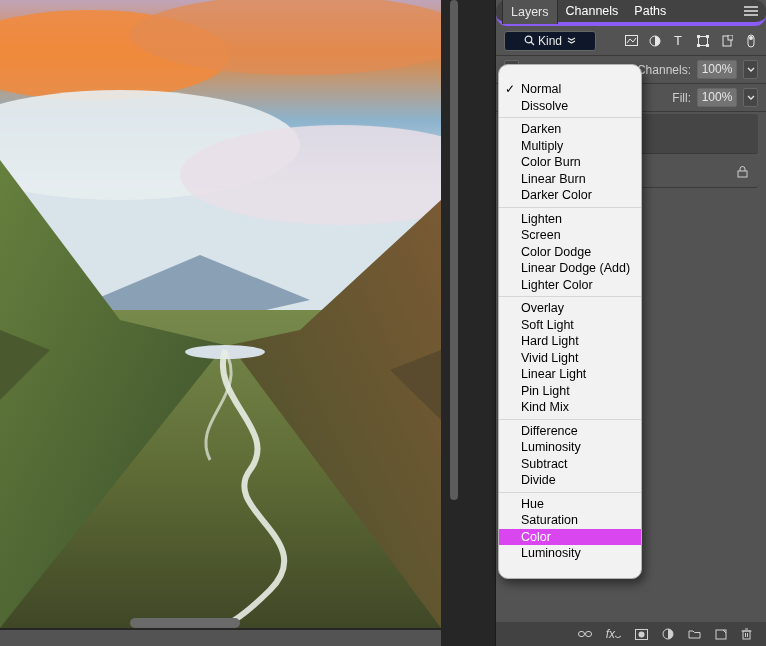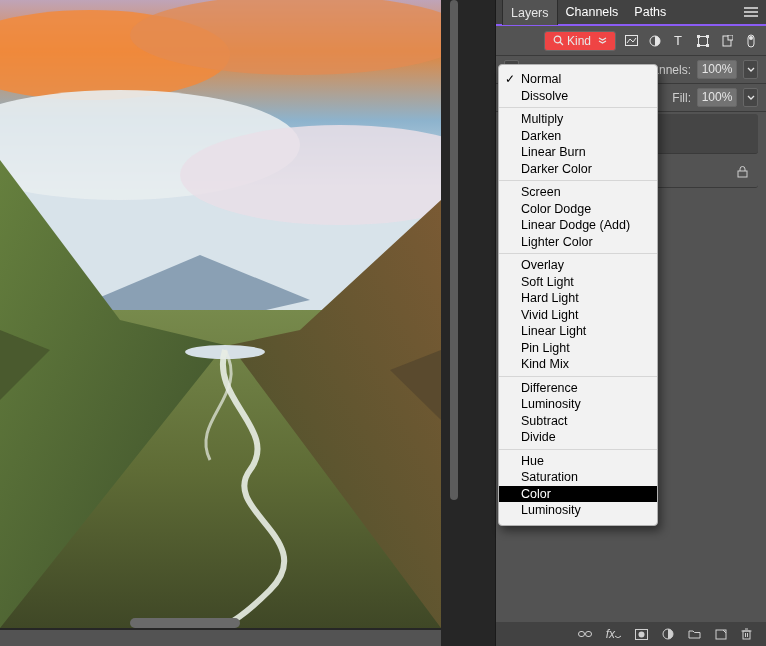--- a/index.html
+++ b/index.html
@@ -3,48 +3,48 @@
 <meta charset="utf-8">
 <style>
   * { box-sizing: border-box; margin: 0; padding: 0; font-family: -apple-system, "Helvetica Neue", Arial, sans-serif; }
   body { width: 766px; height: 646px; background: #535353; overflow: hidden; position: relative; font-size: 12px; color: #ccc; }
   .canvas-area { position: absolute; left: 0; top: 0; width: 441px; height: 630px; background: #262626; }
   .canvas-img { position: absolute; left: 0; top: 0; width: 441px; height: 628px; }
   .canvas-scroll { position: absolute; left: 130px; bottom: 2px; width: 110px; height: 10px; background: #6a6a6a; border-radius: 5px; }
   .gap { position: absolute; left: 441px; top: 0; width: 55px; height: 646px; background: #262626; border-right: 1px solid #1a1a1a;}
   .vsplit { position: absolute; left: 450px; top: 0; width: 8px; height: 500px; background: #5c5c5c; border-radius: 4px;}
   .panel { position: absolute; left: 496px; top: 0; width: 270px; height: 646px; background: #535353; }
-  .tabbar { display: flex; align-items: center; height: 26px; background: #424242; border-bottom: 2px solid #8b5cf6; padding-left: 6px;}
+  .tabbar { display: flex; align-items: center; height: 26px; background: #424242; border-bottom: 4px solid #8b5cf6; padding-left: 6px; border-radius: 11px;}
   .tab { padding: 0 8px; height: 26px; line-height: 26px; color: #ffffff; font-size: 12.5px; cursor: default;}
   .tab.active { color: #e6e6e6; background: #535353; border-top: 1px solid #2d2d2d; border-left:1px solid #2d2d2d; border-right:1px solid #2d2d2d;}
   .tab-menu { margin-left: auto; padding: 0 8px; color: #e6e6e6; }
   .filter-row { display: flex; align-items: center; height: 30px; padding: 0 8px; gap: 8px; border-bottom: 1px solid #3a3a3a;}
-  .kind-select { display:flex; align-items:center; width: 92px; height: 20px; background: #ef4444; border:1px solid #676767; border-radius: 3px; padding:0 8px; color:#e6e6e6;margin-left:40px; }
+  .kind-select { display:flex; align-items:center; width: 92px; height: 20px; background: #0f172a; border:1px solid #676767; border-radius: 3px; padding:0 19px; color:#e6e6e6; }
   .kind-select .mag { margin-right:3px; }
   .kind-select .chev { margin-left:auto; }
   .filter-icons { display:flex; gap:10px; margin-left:auto; align-items:center;}
   .filter-icons span { color:#e6e6e6; width:14px; display:flex; justify-content:center;}
   .row2, .row3 { display:flex; align-items:center; height:28px; padding:0 8px; gap:6px; border-bottom:1px solid #3a3a3a;}
   .row2 .label, .row3 .label { color:#cfcfcf; margin-left:auto;}
   .pct-box { width:40px; height:19px; background:#737373; border:1px solid #676767; border-radius:2px; color:#e6e6e6; text-align:center; line-height:17px;}
   .dd-arrow { width:15px; height:19px; background:#464646; border:1px solid #676767; border-radius:2px; display:flex; align-items:center; justify-content:center;}
   .lock-icon { width:15px; color:#cfcfcf;}
   .layer-entry { height:40px; display:flex; align-items:center; background:#454545; border-bottom:1px solid #3a3a3a; margin:2px 8px; border-radius:3px; padding:0 10px;}
   .layer-name { color:#e6e6e6; font-size:12px;}
   .layer-lock { margin-left:auto; color:#e6e6e6;}
   .layer-entry.row-b { height:32px; background:transparent; margin:0 8px;}
   .bottom-bar { position:absolute; bottom:0; left:0; width:100%; height:24px; background:#424242; display:flex; align-items:center; justify-content:flex-end; gap:14px; padding:0 14px;}
   .bottom-bar span { color:#cfcfcf; font-size:12px;}
   
-  .dropdown { position:absolute; left:498px; top:64px; width:160px; background:#f2f2f2; border:1px solid #b2b2b2; border-radius:4px; box-shadow: 3px 5px 10px rgba(0,0,0,0.45); padding:3px 0; color:#000;}
+  .dropdown { position:absolute; left:498px; top:64px; width:144px; background:#f2f2f2; border:1px solid #b2b2b2; border-radius:10px; box-shadow: 3px 5px 10px rgba(0,0,0,0.45); padding:13px 0; color:#000;}
   .dd-group { border-top:1px solid #d6d6d6; padding:3px 0;}
   .dd-group:first-child { border-top:none;}
   .dd-item { height:16.5px; line-height:16.5px; padding:0 8px 0 22px; font-size:12.5px; position:relative;}
   .dd-item.checked::before { content:"✓"; position:absolute; left:6px; top:0; font-size:12px;}
-  .dd-item.sel { background:#000000; color:#fff;}
+  .dd-item.sel { background:#d946ef; color:#fff;}
   svg { display:block; }
 </style>
 </head>
 <body>
 
 <div class="canvas-area">
   <svg class="canvas-img" viewBox="0 0 441 628" preserveAspectRatio="none">
     <defs>
       <linearGradient id="sky" x1="0" y1="0" x2="0" y2="1">
         <stop offset="0" stop-color="#bfa4b8"></stop>
@@ -247,26 +247,28 @@
       </span>
   </div>
 </div>
 
 <div class="dropdown">
   <div class="dd-group">
     <div class="dd-item checked">Normal</div>
     <div class="dd-item">Dissolve</div>
   </div>
   <div class="dd-group">
+    <div class="dd-item">Darken</div>
     <div class="dd-item">Multiply</div>
-    <div class="dd-item">Darken</div>
+    <div class="dd-item">Color Burn</div>
     <div class="dd-item">Linear Burn</div>
     <div class="dd-item">Darker Color</div>
   </div>
   <div class="dd-group">
+    <div class="dd-item">Lighten</div>
     <div class="dd-item">Screen</div>
     <div class="dd-item">Color Dodge</div>
     <div class="dd-item">Linear Dodge (Add)</div>
     <div class="dd-item">Lighter Color</div>
   </div>
   <div class="dd-group">
     <div class="dd-item">Overlay</div>
     <div class="dd-item">Soft Light</div>
     <div class="dd-item">Hard Light</div>
     <div class="dd-item">Vivid Light</div>

